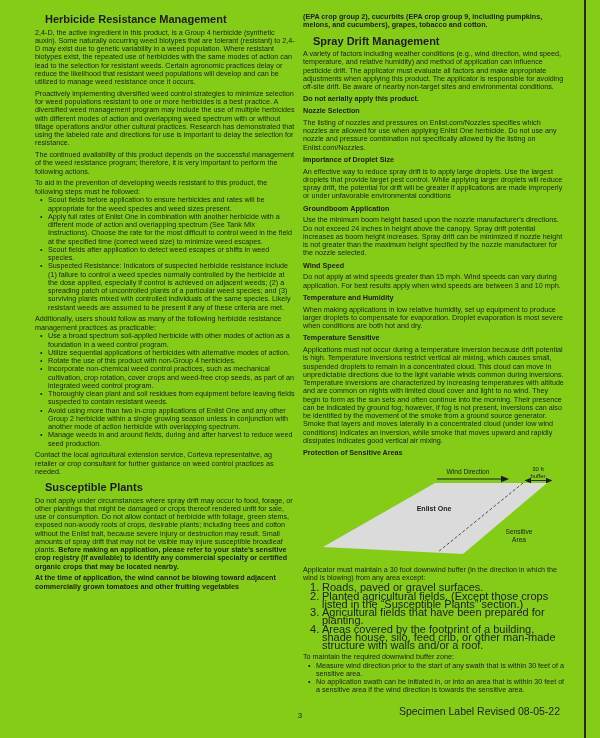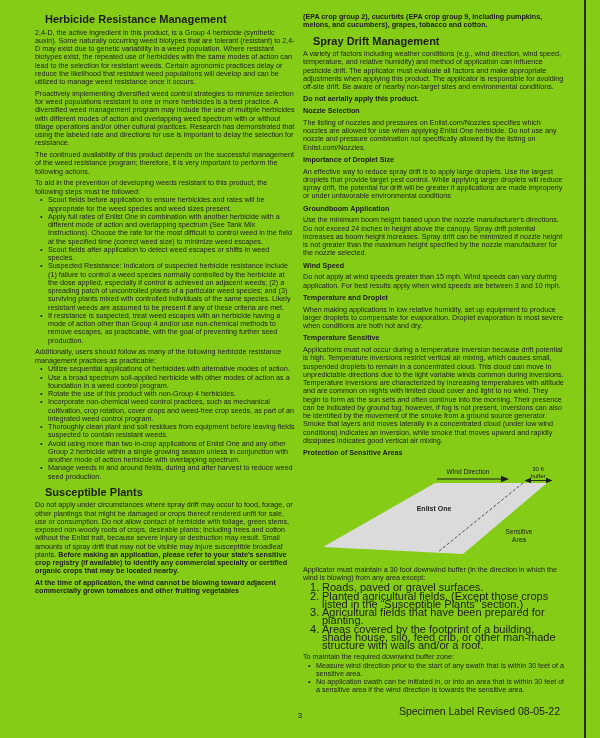--- a/index.html
+++ b/index.html
@@ -45,32 +45,32 @@
     <h1>Herbicide Resistance Management</h1>
     <p>2,4-D, the active ingredient in this product, is a Group 4 herbicide (synthetic auxin).  Some naturally occurring weed biotypes that are tolerant (resistant) to 2,4-D may exist due to genetic variability in a weed population.  Where resistant biotypes exist, the repeated use of herbicides with the same modes of action can lead to the selection for resistant weeds.  Certain agronomic practices delay or reduce the likelihood that resistant weed populations will develop and can be utilized to manage weed resistance once it occurs.</p>
     <p>Proactively implementing diversified weed control strategies to minimize selection for weed populations resistant to one or more herbicides is a best practice.  A diversified weed management program may include the use of multiple herbicides with different modes of action and overlapping weed spectrum with or without tillage operations and/or other cultural practices.  Research has demonstrated that using the labeled rate and directions for use is important to delay the selection for resistance.</p>
     <p>The continued availability of this product depends on the successful management of the weed resistance program; therefore, it is very important to perform the following actions.</p>
     <p>To aid in the prevention of developing weeds resistant to this product, the following steps must be followed:</p>
     <ul class="bullets">
       <li>Scout fields before application to ensure herbicides and rates will be appropriate for the weed species and weed sizes present.</li>
       <li>Apply full rates of Enlist One in combination with another herbicide with a different mode of action and overlapping spectrum (See Tank Mix Instructions). Choose the rate for the most difficult to control weed in the field at the specified time (correct weed size) to minimize weed escapes.</li>
       <li>Scout fields after application to detect weed escapes or shifts in weed species.</li>
       <li>Suspected Resistance:  Indicators of suspected herbicide resistance include (1) failure to control a weed species normally controlled by the herbicide at the dose applied, especially if control is achieved on adjacent weeds; (2) a spreading patch of uncontrolled plants of a particular weed species; and (3) surviving plants mixed with controlled individuals of the same species.  Likely resistant weeds are assumed to be present if any of these criteria are met.</li>
-      <li>If resistance is suspected, treat weed escapes with an herbicide having a mode of action other than Group 4 and/or use non-chemical methods to remove escapes, as practicable, with the goal of preventing further seed production.</li>
     </ul>
     <p>Additionally, users should follow as many of the following herbicide resistance management practices as practicable:</p>
     <ul class="bullets">
+      <li>Use a broad spectrum soil-applied herbicide with other modes of action as a foundation in a weed control program.</li>
       <li>Utilize sequential applications of herbicides with alternative modes of action.</li>
-      <li>Use a broad spectrum soil-applied herbicide with other modes of action as a foundation in a weed control program.</li>
       <li>Rotate the use of this product with non-Group 4 herbicides.</li>
       <li>Incorporate non-chemical weed control practices, such as mechanical cultivation, crop rotation, cover crops and weed-free crop seeds, as part of an integrated weed control program.</li>
       <li>Thoroughly clean plant and soil residues from equipment before leaving fields suspected to contain resistant weeds.</li>
       <li>Avoid using more than two in-crop applications of Enlist One and any other Group 2 herbicide within a single growing season unless in conjunction with another mode of action herbicide with overlapping spectrum.</li>
       <li>Manage weeds in and around fields, during and after harvest to reduce weed seed production.</li>
     </ul>
+    <p>Contact the local agricultural extension service, Corteva representative, ag retailer or crop consultant for further guidance on weed control practices as needed.</p>
 
     <h1>Susceptible Plants</h1>
     <p><span>Do not apply under circumstances where spray drift may occur to food, forage, or other plantings that might be damaged or crops thereof rendered unfit for sale, use or consumption.  Do not allow contact of herbicide with foliage, green stems, exposed non-woody roots of crops, desirable plants; including trees and cotton without the Enlist trait, because severe injury or destruction may result.  Small amounts of spray drift that may not be visible may injure susceptible broadleaf plants. </span><span class="b">Before making an application, please refer to your state's sensitive crop registry (if available) to identify any commercial specialty or certified organic crops that may be located nearby.</span></p>
     <p class="b">At the time of application, the wind cannot be blowing toward adjacent commercially grown tomatoes and other fruiting vegetables</p>
   </div>
 
   <div class="col col-right">
     <p class="b">(EPA crop group 2), cucurbits (EPA crop group 9, including pumpkins, melons, and cucumbers), grapes, tobacco and cotton.</p>
 
     <h1>Spray Drift Management</h1>
@@ -82,21 +82,21 @@
 
     <h2>Importance of Droplet Size</h2>
     <p>An effective way to reduce spray drift is to apply large droplets.  Use the largest droplets that provide target pest control.  While applying larger droplets will reduce spray drift, the potential for drift will be greater if applications are made improperly or under unfavorable environmental conditions</p>
 
     <h2>Groundboom Application</h2>
     <p>Use the minimum boom height based upon the nozzle manufacturer's directions.  Do not exceed 24 inches in height above the canopy.  Spray drift potential increases as boom height increases.  Spray drift can be minimized if nozzle height is not greater than the maximum height specified by the nozzle manufacturer for the nozzle selected.</p>
 
     <h2>Wind Speed</h2>
     <p>Do not apply at wind speeds greater than 15 mph.  Wind speeds can vary during application.  For best results apply when wind speeds are between 3 and 10 mph.</p>
 
-    <h2>Temperature and Droplet</h2>
+    <h2>Temperature and Humidity</h2>
     <p>When making applications in low relative humidity, set up equipment to produce larger droplets to compensate for evaporation.  Droplet evaporation is most severe when conditions are both hot and dry.</p>
 
     <h2>Temperature Sensitive</h2>
     <p>Applications must not occur during a temperature inversion because drift potential is high.  Temperature inversions restrict vertical air mixing, which causes small, suspended droplets to remain in a concentrated cloud.  This cloud can move in unpredictable directions due to the light variable winds common during inversions.  Temperature inversions are characterized by increasing temperatures with altitude and are common on nights with limited cloud cover and light to no wind.  They begin to form as the sun sets and often continue into the morning.  Their presence can be indicated by ground fog; however, if fog is not present, inversions can also be identified by the movement of the smoke from a ground source generator. Smoke that layers and moves laterally in a concentrated cloud (under low wind conditions) indicates an inversion, while smoke that moves upward and rapidly dissipates indicates good vertical air mixing.</p>
 
     <h2>Protection of Sensitive Areas</h2>
 
     <svg class="diagram" width="264" height="98" viewBox="0 0 264 98">
       <polygon points="132,19 244,19 160,90 20,83" fill="#dbdbdb"></polygon>
       <line x1="220" y1="19" x2="135" y2="88" stroke="#2b2b2b" stroke-width="0.8" stroke-dasharray="3 2"></line>

